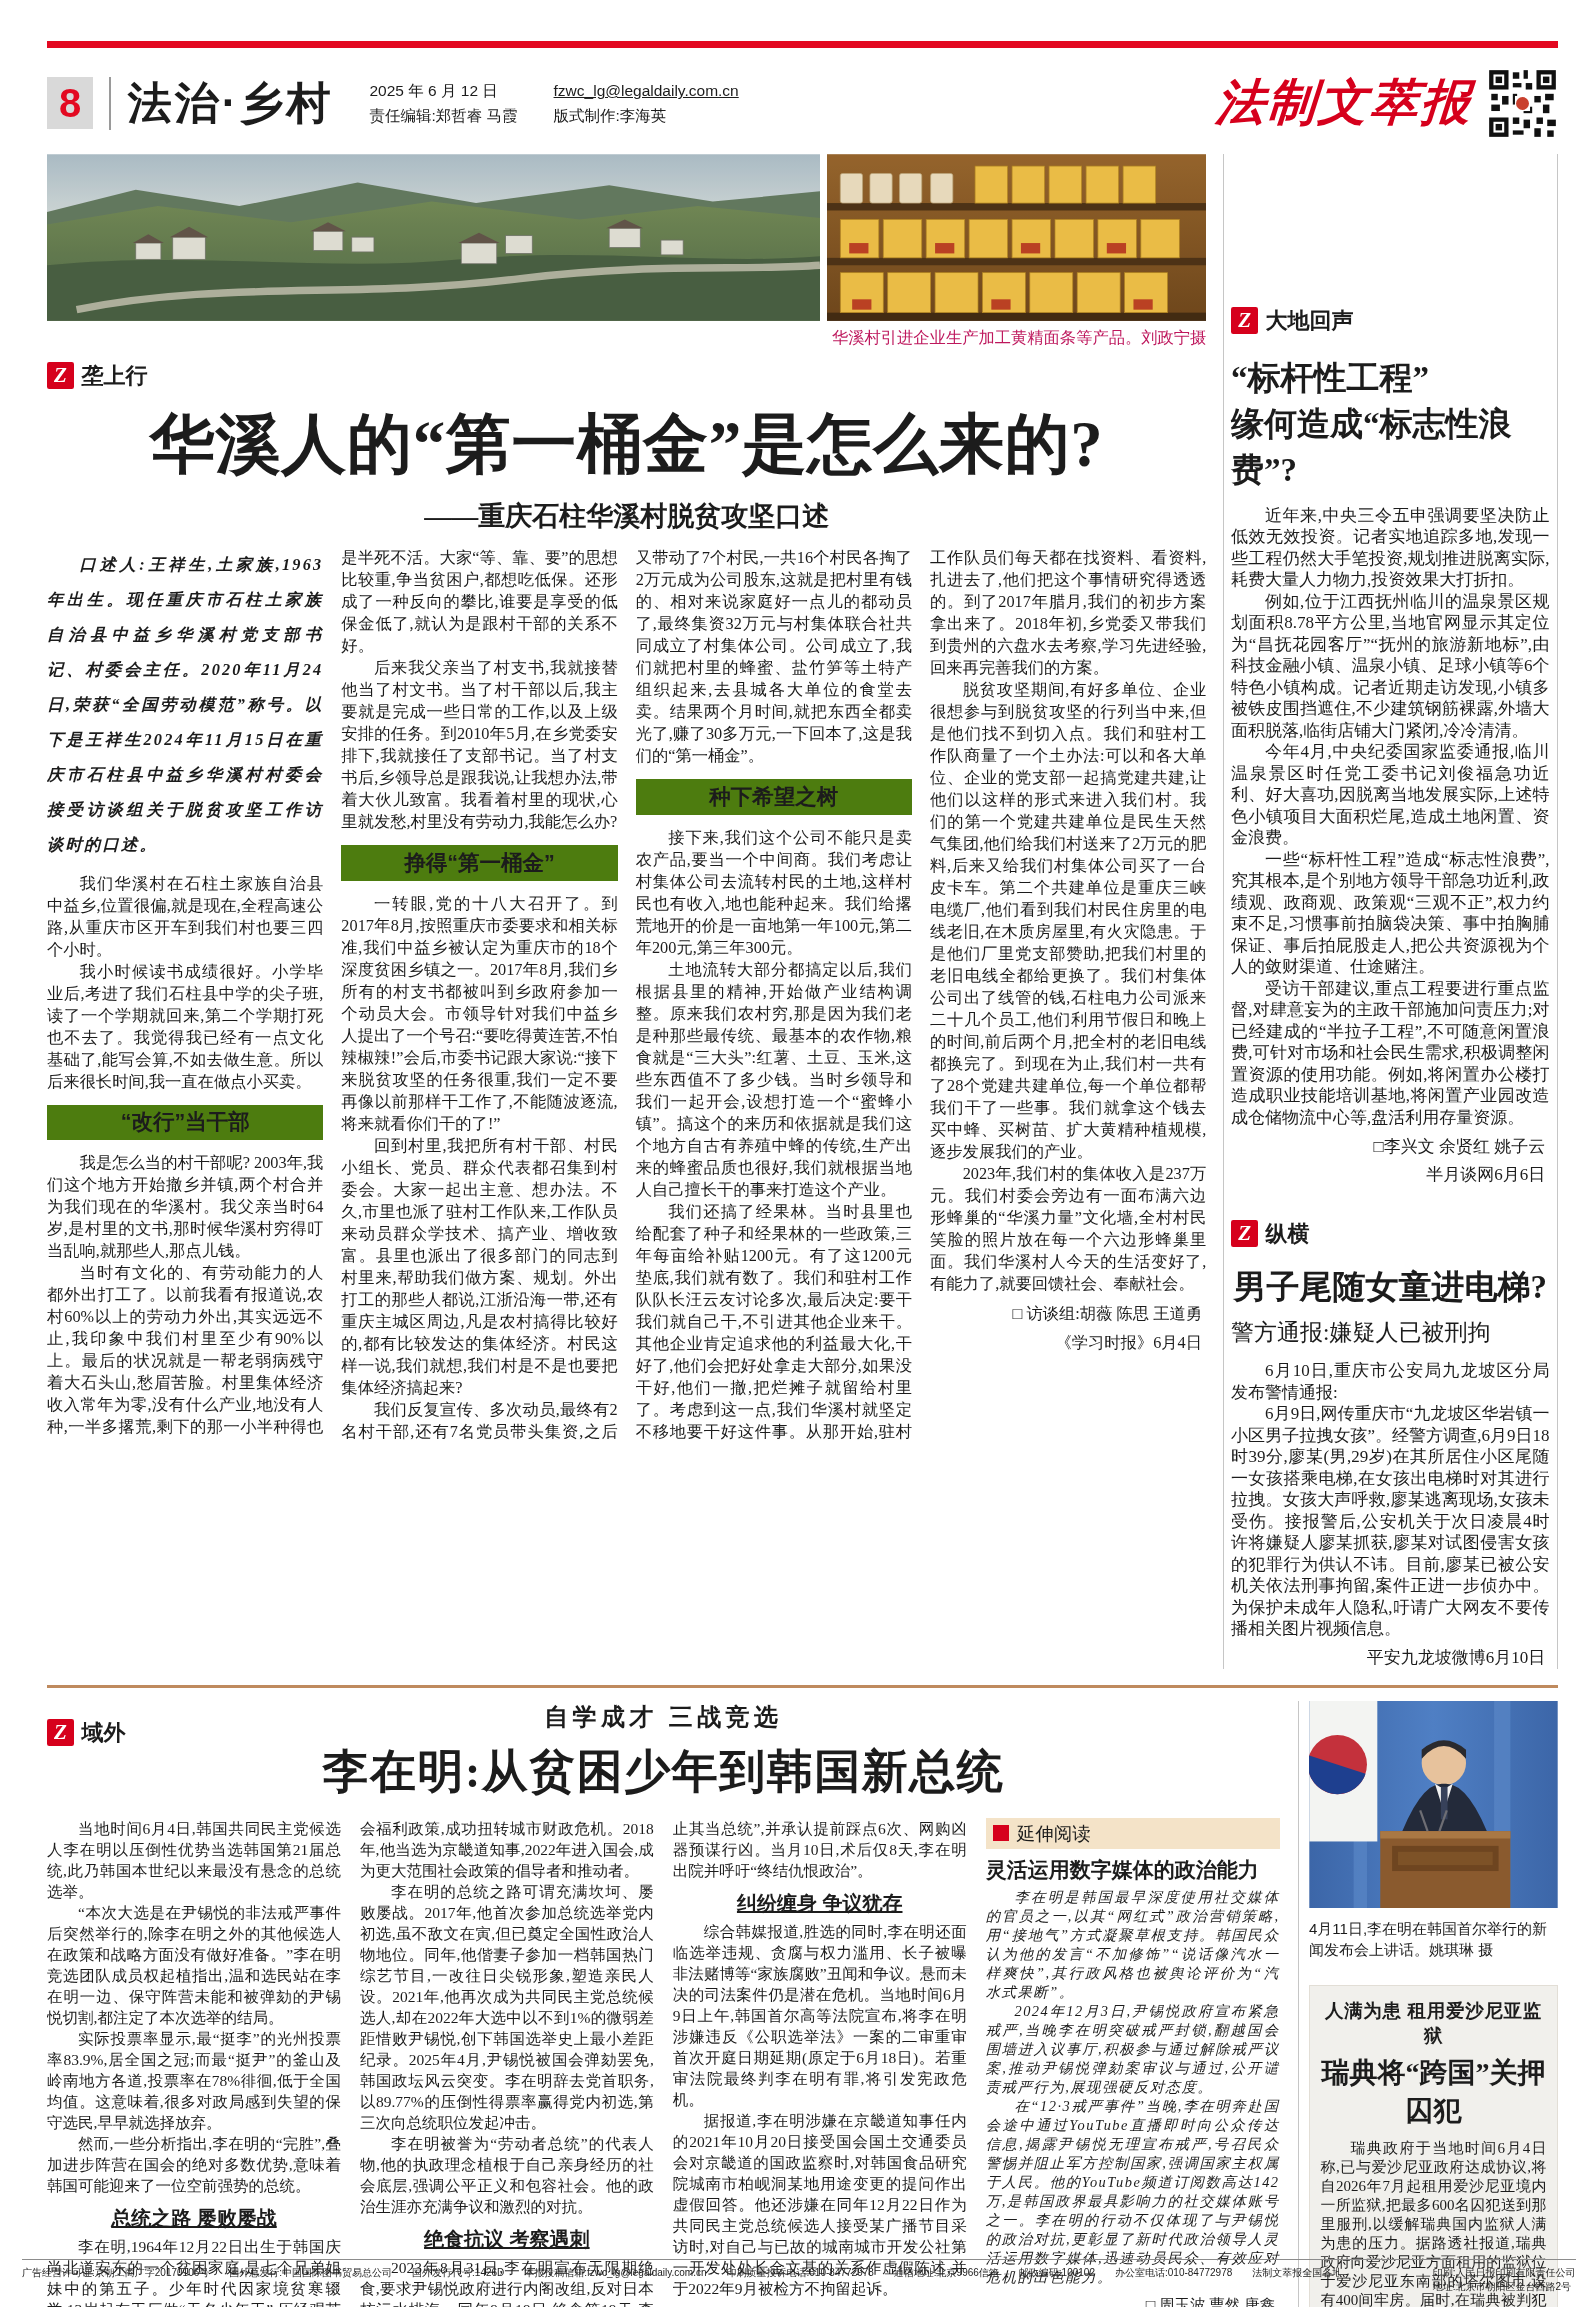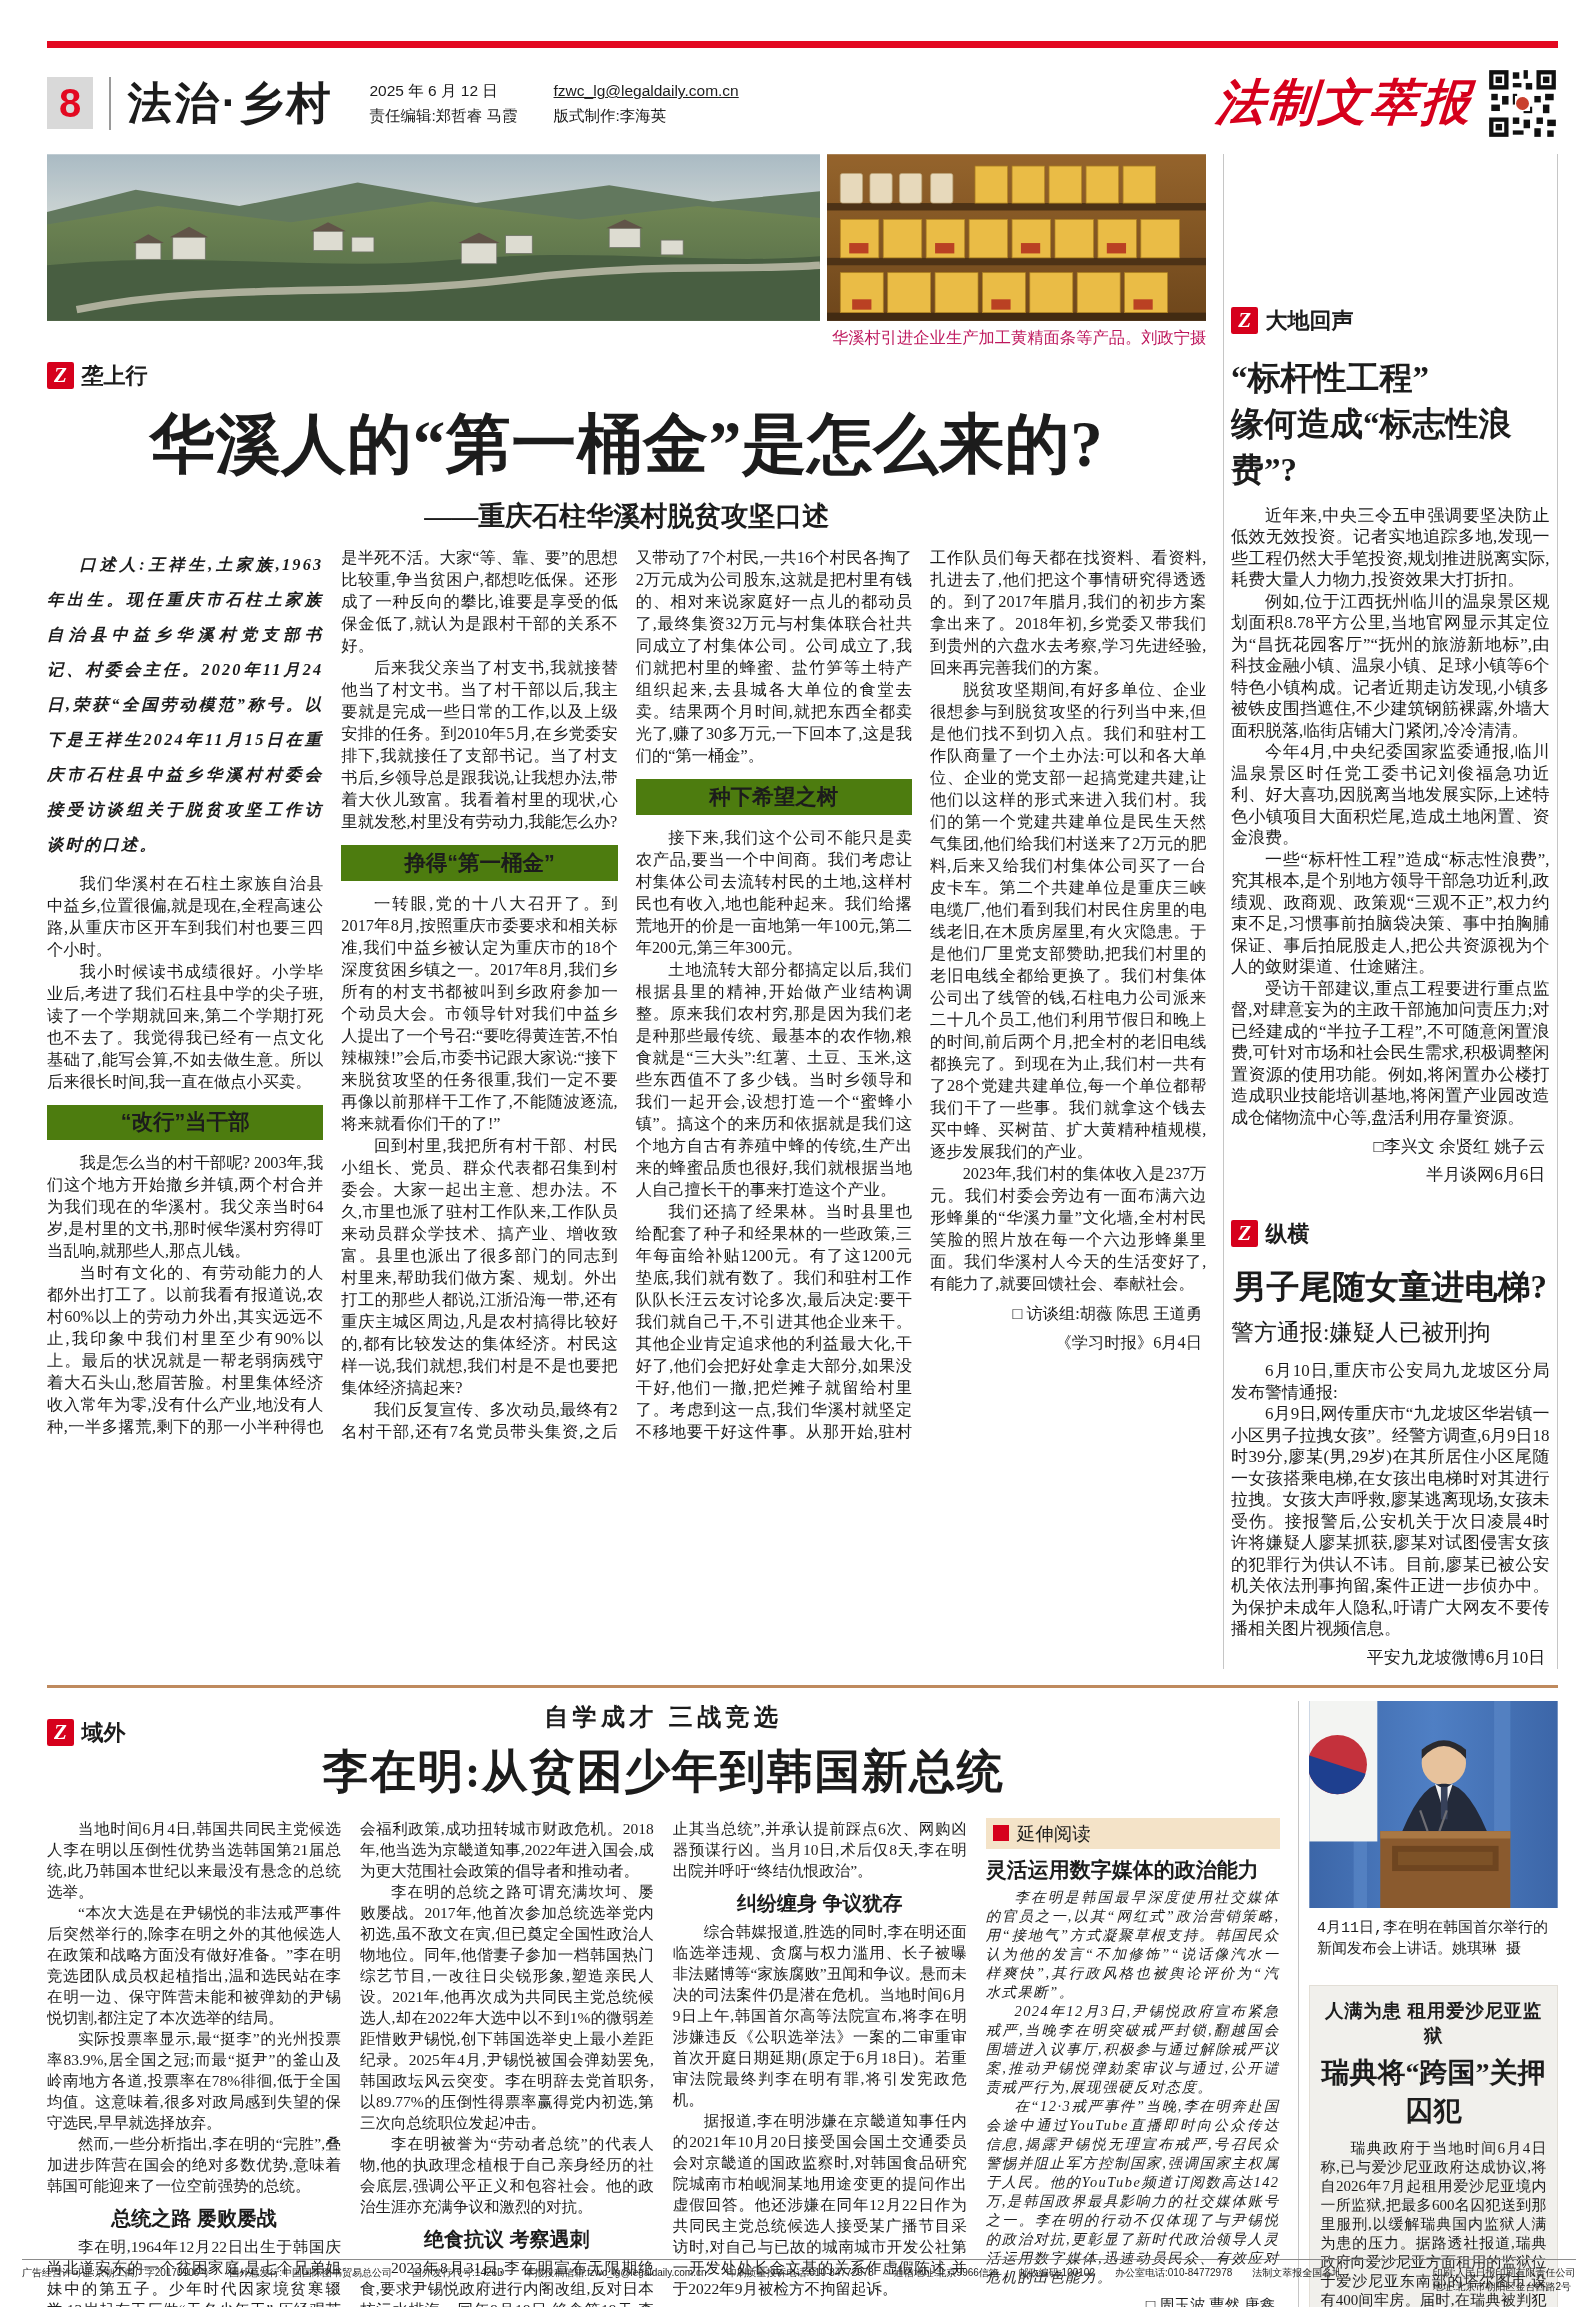--- a/index.html
+++ b/index.html
@@ -37,21 +37,21 @@
   .subheadline{font-size:27px;font-weight:bold;text-align:center;margin:10.4px 0 13.3px 0;}
 
   .mainflow{height:909px;column-count:4;column-gap:18px;column-fill:auto;overflow:hidden;
             font-size:16.3px;line-height:22px;text-align:justify;}
   .fl{margin:0;}
   .fl-p{text-indent:2em;}
   .fl-kai{font-style:italic;font-weight:bold;letter-spacing:2.2px;line-height:35px;text-indent:2em;margin-bottom:10.4px;}
   .fl-sub{background:#4d7c0f;text-align:center;font-weight:bold;font-family:"Liberation Sans",sans-serif;
           font-size:21.5px;padding:6.7px 0;margin:12px 0;text-indent:0;break-inside:avoid;}
   .fl-hsub{text-align:center;font-weight:900;font-family:"Liberation Sans",sans-serif;
-           font-size:20px;margin:12px 0 7.4px 0;text-indent:0;break-inside:avoid;}
+           font-size:20px;margin:12px 0 7.4px 0;text-indent:0;break-inside:avoid;text-decoration:underline;}
   .fl-by{text-align:right;text-indent:0;margin-top:7.4px;padding-right:4.4px;}
 
   
   .sidebar{width:320px;margin-left:16.3px;padding:0 7.4px;border-left:0.7px solid #c6c6c6;border-right:0.7px solid #c6c6c6;}
   .sidebar .col-label{margin-top:152px;}
   .echo-headline{font-size:33px;font-weight:900;line-height:46px;margin:19px 0 12px 0;font-family:"Liberation Serif",serif;}
   .sideflow{font-size:17px;line-height:21.5px;text-align:justify;}
   .sideflow .fl-by{font-size:17px;}
   .zh-title{font-size:33px;font-weight:900;text-align:center;margin:16.3px 0 4.4px 0;}
   .zh-sub{font-size:23px;margin:7px 0 12px 0;}
@@ -71,21 +71,21 @@
              font-size:15.5px;line-height:21px;text-align:justify;}
   .ext-box{break-inside:avoid;margin:6px 0;}
   .ext-band{background:#f4e3c8;display:flex;align-items:center;gap:7.4px;padding:5.2px 7.4px;
             font-family:"Liberation Sans",sans-serif;font-weight:normal;font-size:18.5px;}
   .redsq{width:16.3px;height:16.3px;background:#d6001c;display:inline-block;}
   .ext-title{font-family:"Liberation Sans",sans-serif;font-weight:bold;font-size:21px;margin:10.4px 0 7.4px 0;}
   .ext-flow .fl-p{font-style:italic;letter-spacing:1.5px;font-size:14.4px;line-height:19px;}
 
   
   .rail{width:249px;margin-left:18px;padding-left:10.4px;border-left:0.7px solid #c6c6c6;}
-  .rail-cap{font-family:Liberation Mono, monospace;font-size:15px;line-height:21px;margin-top:6px;margin-left:8px;}
+  .rail-cap{font-family:Liberation Sans, sans-serif;font-size:15px;line-height:21px;margin-top:6px;}
   .sweden{background:#f1f0ec;border:0.7px solid #e2ded6;margin-top:25px;padding:12px 10.4px;}
   .sw-kicker{font-size:18.5px;font-weight:bold;font-family:"Liberation Sans",sans-serif;text-align:center;letter-spacing:0.7px;}
   .sw-title{font-size:28px;font-weight:900;text-align:center;margin:6px 0 9px 0;font-family:"Liberation Serif",serif;}
   .swflow{font-size:15px;line-height:19px;text-align:justify;}
 
   
   .footer{position:absolute;left:22px;right:18.5px;top:2259px;border-top:0.7px solid #8c8c8c;
           padding-top:6px;display:flex;justify-content:space-between;
           font-family:"Liberation Sans",sans-serif;font-size:10px;color:#222;}
   .f-left{white-space:nowrap;overflow:hidden;max-width:1317px;}

